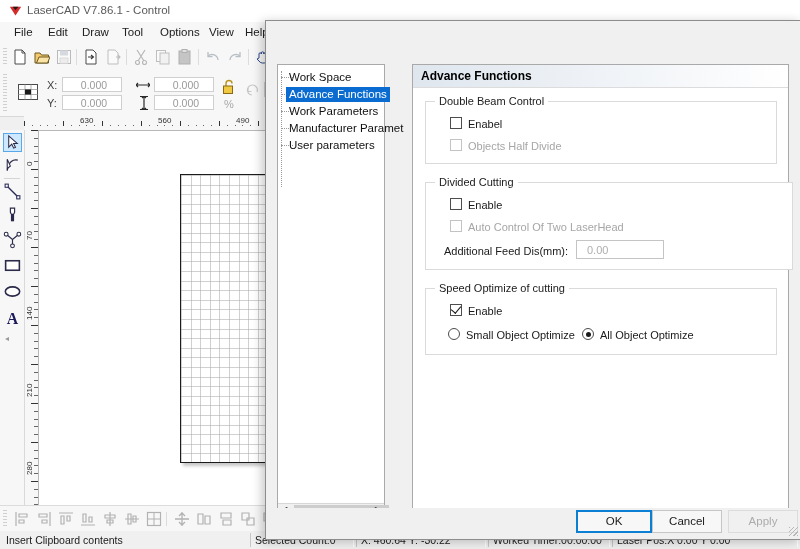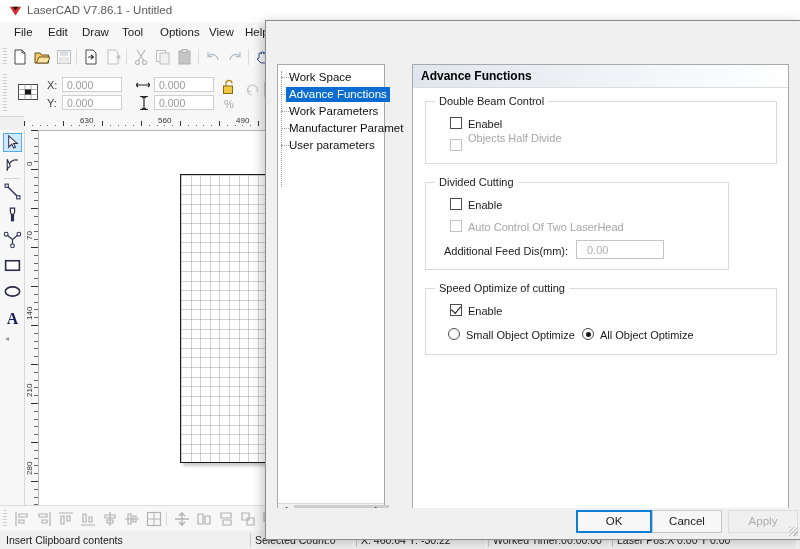--- a/index.html
+++ b/index.html
@@ -24,21 +24,21 @@
   .toolbar1{position:absolute;left:0;top:44px;width:800px;height:26px;background:#f7f7f7;
     border-bottom:1px solid #ececec;}
   .toolbar2{position:absolute;left:0;top:70px;width:800px;height:46px;background:#f7f7f7;
     border-bottom:1px solid #d8d8d8;}
   .grip{position:absolute;width:4px;top:4px;height:18px;
     background:repeating-linear-gradient(to bottom,#cfcfcf 0 1px,transparent 1px 3px);}
   .tsep{position:absolute;width:1px;background:#dcdcdc;top:5px;height:16px;}
 
   .coordrow{position:absolute;font-size:11px;color:#404040;}
   .fld{position:absolute;height:15px;background:#fff;border:1px solid #cfcfcf;
-    font-size:10.5px;color:#9a9a9a;padding:0 0 0 4px;line-height:15px;box-sizing:border-box;}
+    font-size:10.5px;color:#9a9a9a;padding:0 0 0 4px;line-height:15px;box-sizing:border-box;text-align:center;}
 
   
   .ltools{position:absolute;left:0;top:130px;width:24px;height:375px;background:#f7f7f7;
     border-right:1px solid #d9d9d9;}
   .ltool{position:absolute;left:3px;width:19px;height:19px;}
   .ltool.sel{background:#cde8ff;border:1px solid #5aa8e8;box-sizing:border-box;}
 
   
   .hruler{position:absolute;left:24px;top:116px;width:776px;height:14px;background:#f7f7f7;
     border-bottom:1px solid #b8b8b8;overflow:hidden;}
@@ -127,21 +127,21 @@
 </head>
 <body>
 
 <div id="app">
 
   <div class="titlebar">
     <svg class="tb-icon" viewBox="0 0 16 16">
       <path d="M1 2 L15 2 L8 13 Z" fill="#d42b2b"></path>
       <path d="M4.5 2 L11.5 2 L8 6.5 Z" fill="#1a1a1a"></path>
     </svg>
-    <div class="tb-title">LaserCAD V7.86.1 - Untitled</div>
+    <div class="tb-title">LaserCAD V7.86.1 - Control</div>
   </div>
 
   <div class="menubar">
     <div class="menu-item" style="left:12px">File</div>
     <div class="menu-item" style="left:46px">Edit</div>
     <div class="menu-item" style="left:80px">Draw</div>
     <div class="menu-item" style="left:120px">Tool</div>
     <div class="menu-item" style="left:158px">Options</div>
     <div class="menu-item" style="left:207px">View</div>
     <div class="menu-item" style="left:243px">Help</div>
@@ -396,24 +396,24 @@
       <div class="panel">
         <div class="panel-head">
           <span>Advance Functions</span>
         </div>
 
         <div class="gbox" style="left:12px;top:36px;width:352px;height:63px">
           <div class="gbox-label">Double Beam Control</div>
           <div class="chk" style="left:24px;top:15px"></div>
           <div class="chklab" style="left:42px;top:16px">Enabel</div>
           <div class="chk dis" style="left:24px;top:37px"></div>
-          <div class="chklab dis" style="left:42px;top:30px">Objects Half Divide</div>
+          <div class="chklab dis" style="left:42px;top:38px">Objects Half Divide</div>
         </div>
 
-        <div class="gbox" style="left:12px;top:117px;width:304px;height:88px">
+        <div class="gbox" style="left:12px;top:117px;width:368px;height:88px">
           <div class="gbox-label">Divided Cutting</div>
           <div class="chk" style="left:24px;top:15px"></div>
           <div class="chklab" style="left:42px;top:16px">Enable</div>
           <div class="chk dis" style="left:24px;top:37px"></div>
           <div class="chklab dis" style="left:42px;top:38px">Auto Control Of Two LaserHead</div>
           <div class="tlabel" style="left:18px;top:62px">Additional Feed Dis(mm):</div>
           <div class="tfield" style="left:150px;top:57px;width:88px">0.00</div>
         </div>
 
         <div class="gbox" style="left:12px;top:223px;width:352px;height:67px">

